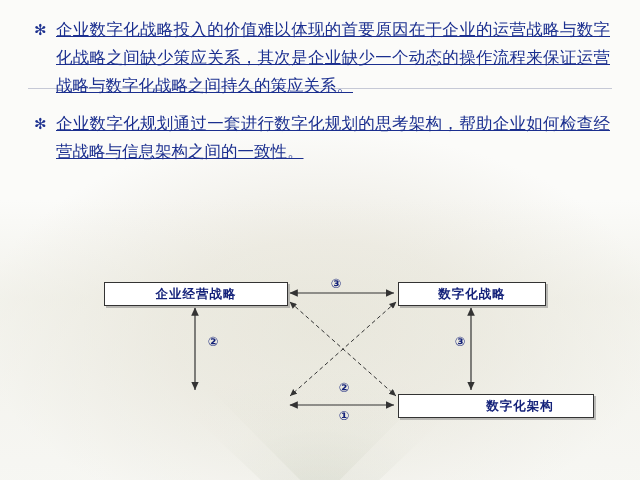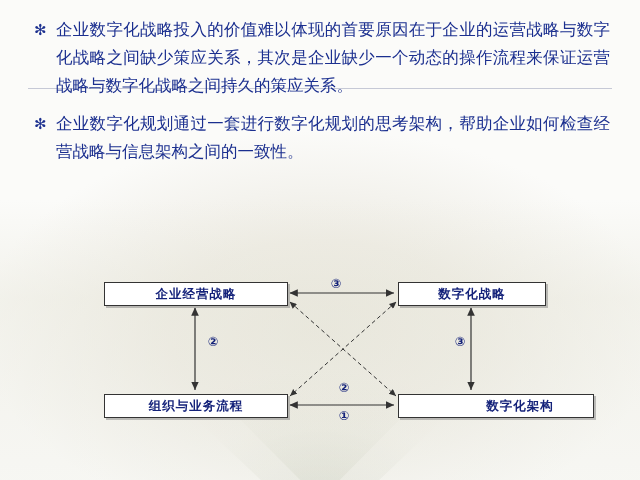--- a/index.html
+++ b/index.html
@@ -95,20 +95,21 @@
     text-align: left;
     padding-left: 4px;
   }
   .bullet-text {
     flex: 1;
     color: #1b2f8f;
     font-family: "DejaVu Sans", "Liberation Sans", sans-serif;
     font-size: 16.5px;
     line-height: 28px;
     text-align: justify;
+    text-decoration: underline;
   }
 
   
   .diagram {
     position: absolute;
     left: 0;
     top: 272px;
     width: 640px;
     height: 175px;
   }
@@ -203,21 +204,20 @@
       <line x1="471" y1="36" x2="471" y2="118" stroke="#333" stroke-width="1.2" marker-end="url(#arrEnd)" marker-start="url(#arrStart)"></line>
 
       <line x1="290" y1="133" x2="394" y2="133" stroke="#333" stroke-width="1.2" marker-end="url(#arrEnd)" marker-start="url(#arrStart)"></line>
 
       <line x1="290" y1="30" x2="396" y2="124" stroke="#333" stroke-width="1" stroke-dasharray="4 3" marker-end="url(#arrEnd)" marker-start="url(#arrStart)"></line>
       <line x1="396" y1="30" x2="290" y2="124" stroke="#333" stroke-width="1" stroke-dasharray="4 3" marker-end="url(#arrEnd)" marker-start="url(#arrStart)"></line>
     </svg>
 
     <div class="node biz-strategy">企业经营战略</div>
     <div class="node dig-strategy">数字化战略</div>
-    <div class="node org-process">组织与业务流程</div>
     <div class="node dig-arch">数字化架构</div>
 
     <div class="label-num n3top">③</div>
     <div class="label-num n2left">②</div>
     <div class="label-num n3right">③</div>
     <div class="label-num n2mid">②</div>
     <div class="label-num n1bot">①</div>
 
   </div>
 </div>

